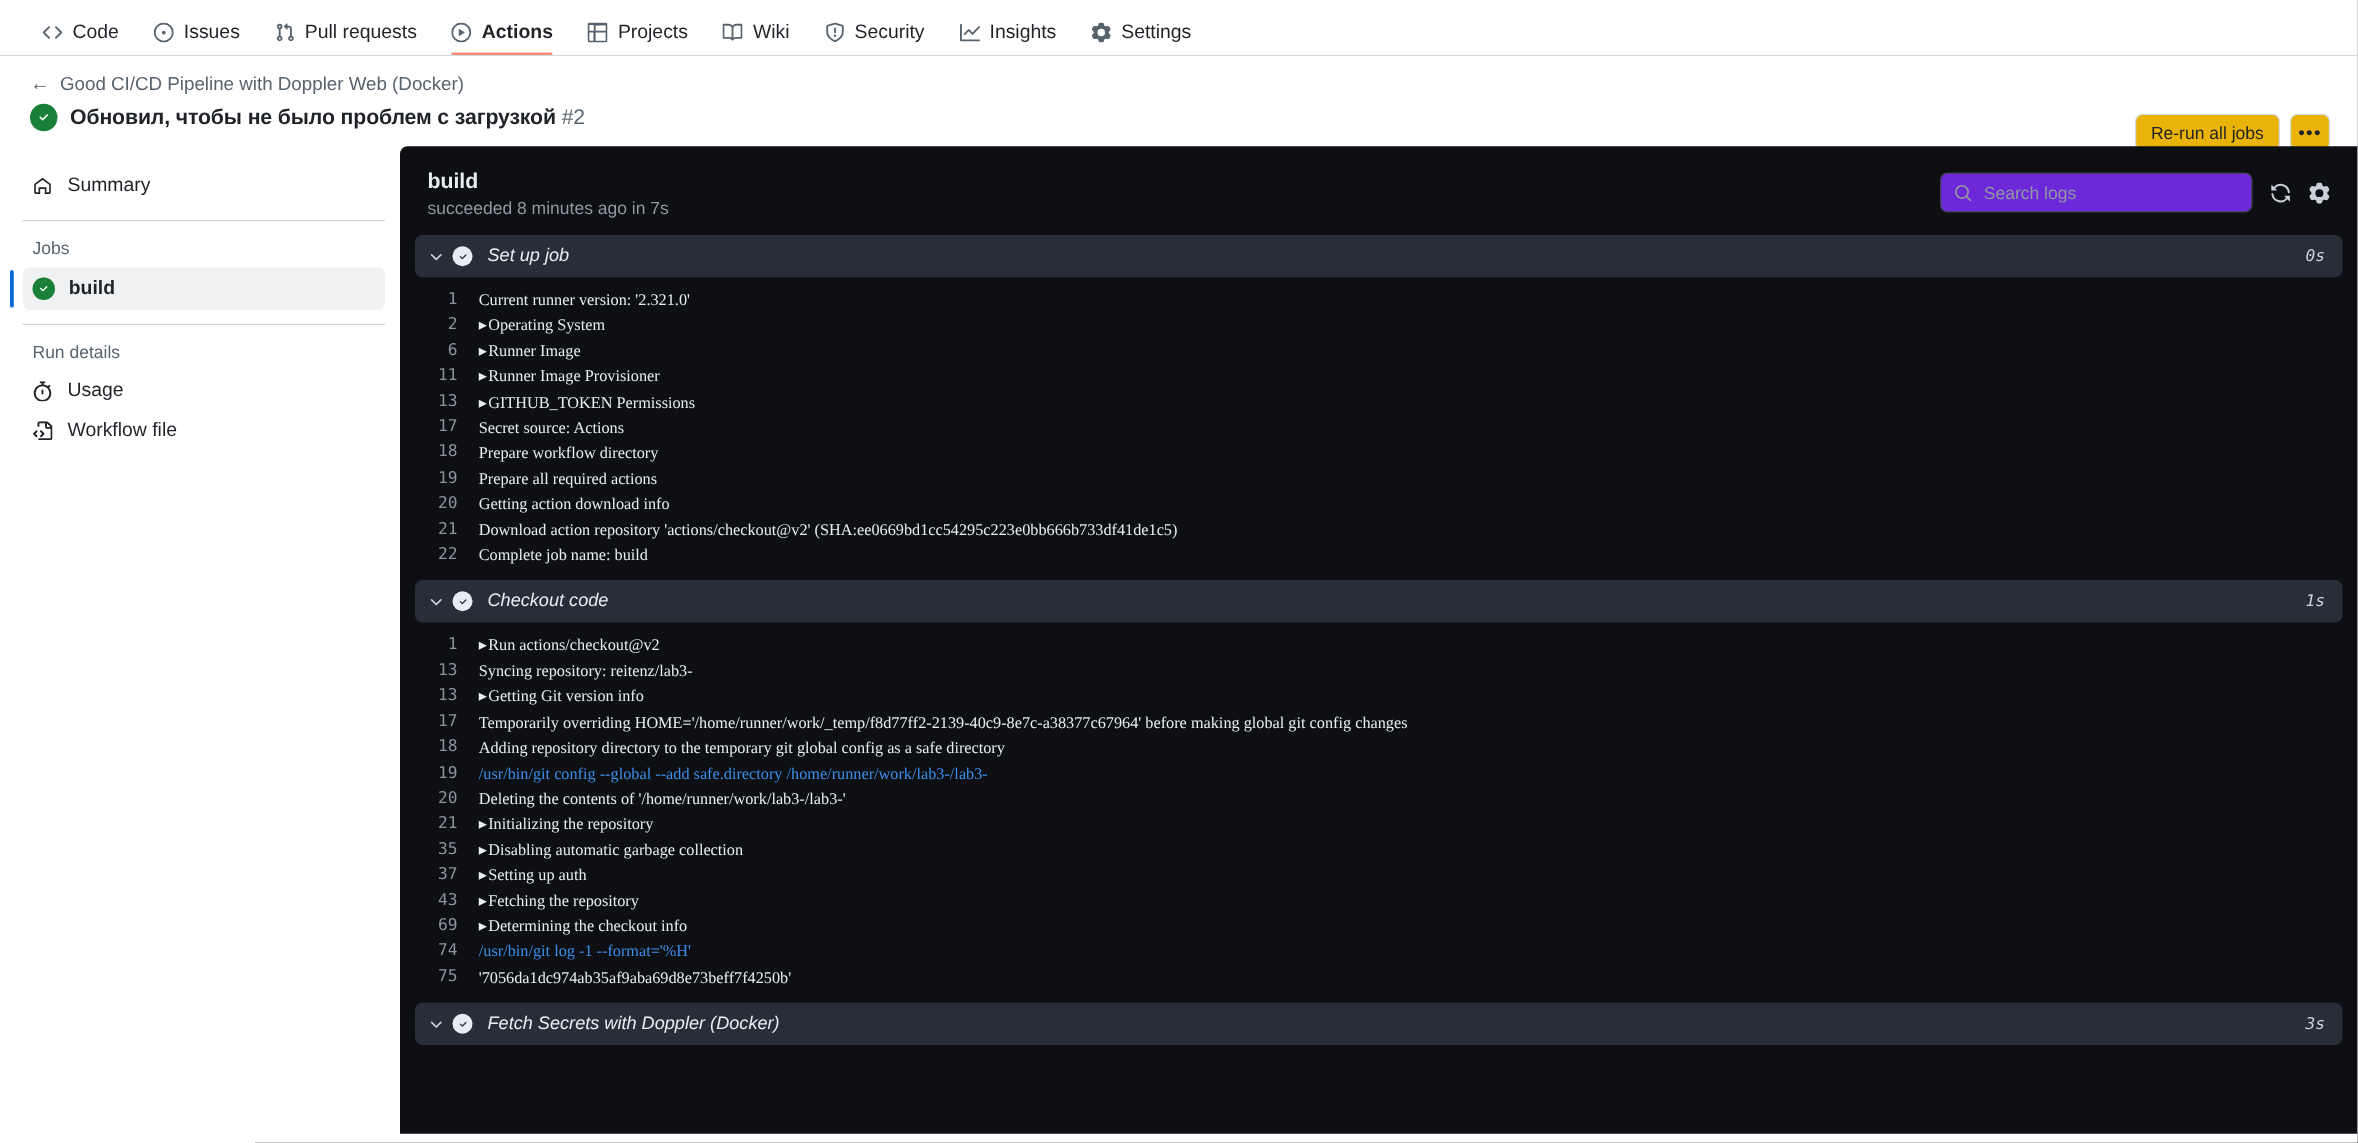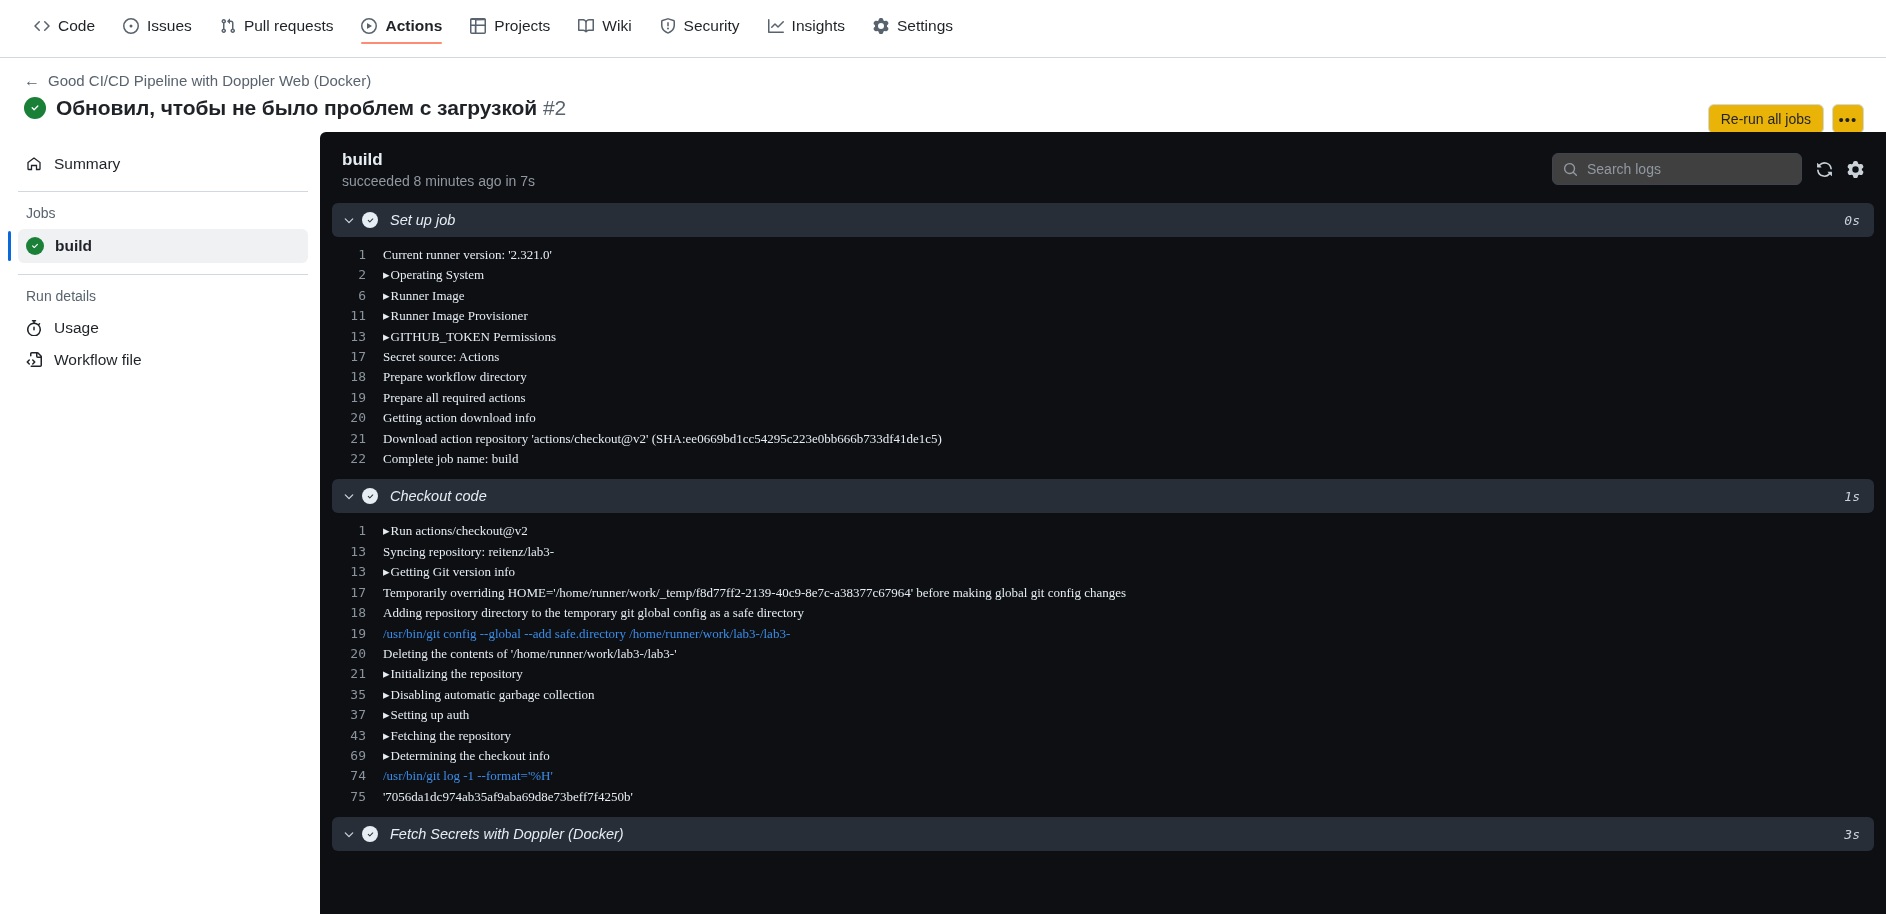--- a/index.html
+++ b/index.html
@@ -6,21 +6,21 @@
   html, body {
     width: 1886px; height: 914px;
     background: #ffffff;
     font-family: "Liberation Sans", sans-serif;
     color: #1f2328;
     overflow: hidden;
   }
 
   
   .repo-nav {
-    height: 58px;
+    height: 45px;
     display: flex;
     align-items: flex-start;
     padding: 0 24px;
     border-bottom: 1px solid #d1d9e0;
     background: #ffffff;
     position: relative;
   }
   .nav-item {
     display: flex;
     align-items: center;
@@ -69,21 +69,21 @@
   }
   .check-circle {
     width: 22px; height: 22px;
     border-radius: 50%;
     background: #1a7f37;
     display: flex; align-items: center; justify-content: center;
     flex: 0 0 auto;
   }
   .check-circle svg { display: block; }
   .run-title {
-    font-size: 21px;
+    font-size: 17px;
     font-weight: 600;
     color: #1f2328;
     letter-spacing: -0.1px;
   }
   .run-number { color: #59636e; font-weight: 400; }
   .header-actions {
     position: absolute;
     right: 22px;
     top: 46px;
     display: flex;
@@ -199,21 +199,21 @@
     margin-bottom: 3px;
   }
   .log-job-sub {
     font-size: 14px;
     color: #9198a1;
   }
   .log-tools { display: flex; align-items: center; gap: 14px; padding-top: 3px;}
   .search-box {
     width: 250px;
     height: 32px;
-    background: #404040;
+    background: #6d28d9;
     border: 1px solid #3d444d;
     border-radius: 6px;
     display: flex;
     align-items: center;
     gap: 9px;
     padding: 0 10px;
   }
   .search-box .s-ico { color: #9198a1; display: flex; }
   .search-box input {
     background: transparent;

